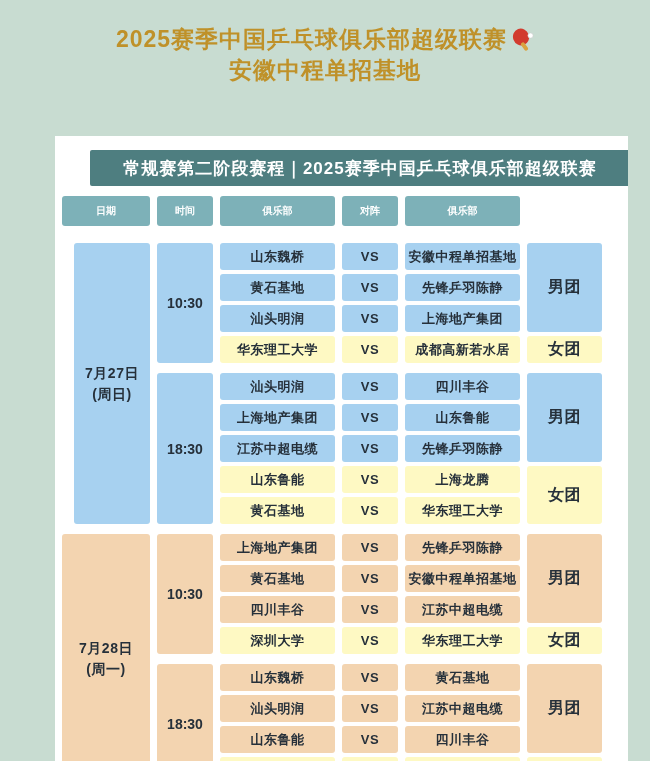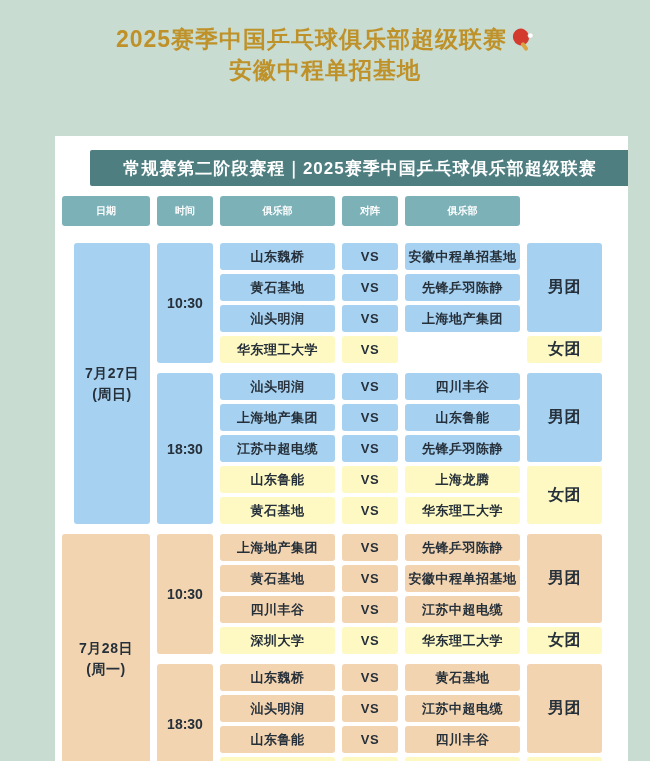--- a/index.html
+++ b/index.html
@@ -106,20 +106,21 @@
       <div class="cell blue" style="grid-area: 1 / 4 / span 1;">VS</div>
       <div class="cell blue" style="grid-area: 1 / 5 / span 1;">安徽中程单招基地</div>
       <div class="cell blue" style="grid-area: 2 / 3 / span 1;">黄石基地</div>
       <div class="cell blue" style="grid-area: 2 / 4 / span 1;">VS</div>
       <div class="cell blue" style="grid-area: 2 / 5 / span 1;">先锋乒羽陈静</div>
       <div class="cell blue" style="grid-area: 3 / 3 / span 1;">汕头明润</div>
       <div class="cell blue" style="grid-area: 3 / 4 / span 1;">VS</div>
       <div class="cell blue" style="grid-area: 3 / 5 / span 1;">上海地产集团</div>
       <div class="cell pink" style="grid-area: 4 / 3 / span 1;">华东理工大学</div>
       <div class="cell pink" style="grid-area: 4 / 4 / span 1;">VS</div>
+      <div class="cell pink" style="grid-area: 4 / 5 / span 1;">成都高新若水居</div>
       <div class="cell blue time" style="grid-area: 1 / 2 / span 4;">10:30</div>
       <div class="cell blue team" style="grid-area: 1 / 6 / span 3;">男团</div>
       <div class="cell pink team" style="grid-area: 4 / 6 / span 1;">女团</div>
       <div class="cell blue" style="grid-area: 6 / 3 / span 1;">汕头明润</div>
       <div class="cell blue" style="grid-area: 6 / 4 / span 1;">VS</div>
       <div class="cell blue" style="grid-area: 6 / 5 / span 1;">四川丰谷</div>
       <div class="cell blue" style="grid-area: 7 / 3 / span 1;">上海地产集团</div>
       <div class="cell blue" style="grid-area: 7 / 4 / span 1;">VS</div>
       <div class="cell blue" style="grid-area: 7 / 5 / span 1;">山东鲁能</div>
       <div class="cell blue" style="grid-area: 8 / 3 / span 1;">江苏中超电缆</div>

